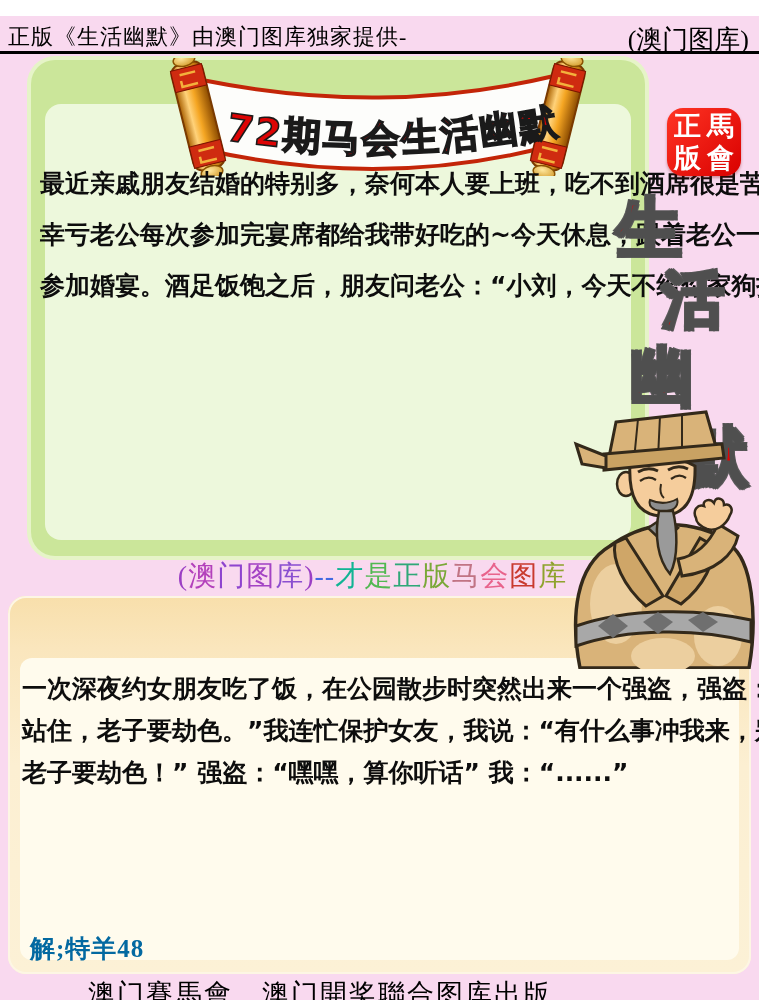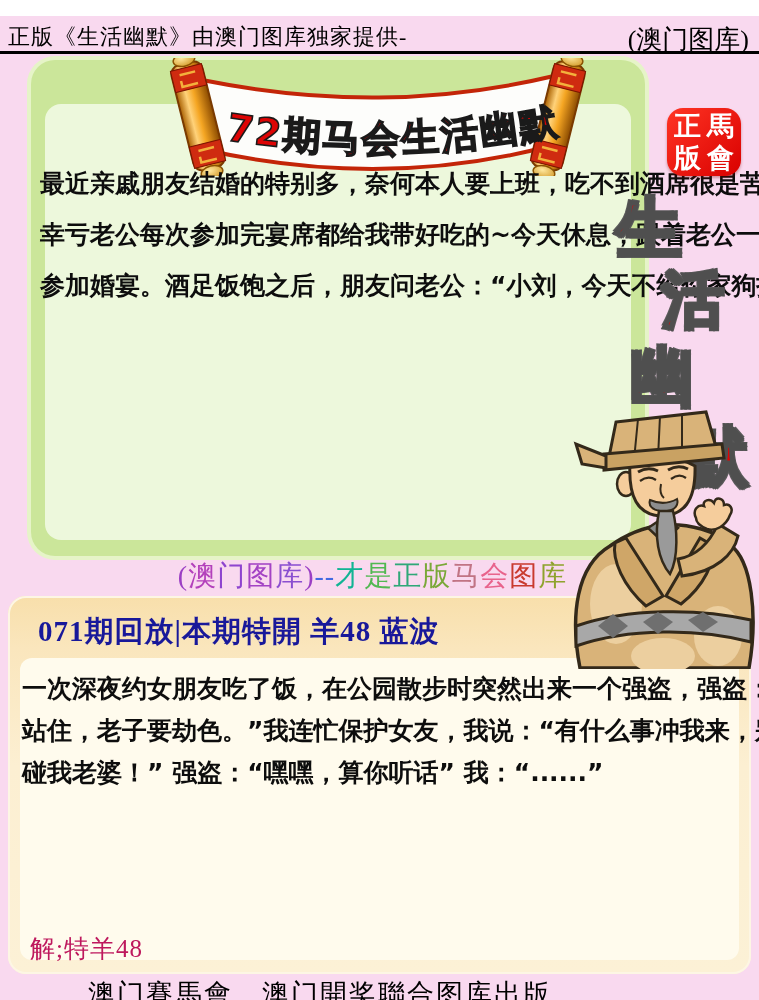--- a/index.html
+++ b/index.html
@@ -75,22 +75,23 @@
     font-family:"Liberation Serif","DejaVu Serif",serif;white-space:nowrap;
   }
   .replay-text{
     position:absolute;left:22px;top:652px;width:715px;
     font-family:"DejaVu Sans","Liberation Sans",sans-serif;
     font-weight:bold;font-size:25px;color:#0d0d0d;
   }
   .replay-text div{height:42px;line-height:42px;white-space:nowrap;}
   .solution{
     position:absolute;left:30px;top:916px;
-    font-size:25px;color:#be185d;letter-spacing:1px;
-    font-family:"Liberation Serif","DejaVu Serif",serif;
+    font-size:25px;color:#0369a1;letter-spacing:1px;
+    font-family:"Liberation Serif","DejaVu Serif",serif;
+    font-weight:bold;
   }
   
   .footer{
     position:absolute;left:0;top:960px;width:640px;text-align:center;
     font-size:27px;color:#000;letter-spacing:2px;
     font-family:"Liberation Serif","DejaVu Serif",serif;
   }
   
   .man-svg{position:absolute;left:568px;top:388px;}
 </style>
@@ -163,25 +164,24 @@
   <span class="vchar c0">生</span>
   <span class="vchar c1">活</span>
   <span class="vchar c2">幽</span>
   <span class="vchar c3">默</span>
 
   <div class="caption"><span style="color: rgb(155, 63, 196);">(</span><span style="color: rgb(179, 65, 187);">澳</span><span style="color: rgb(142, 68, 207);">门</span><span style="color: rgb(163, 67, 196);">图</span><span style="color: rgb(138, 79, 208);">库</span><span style="color: rgb(155, 63, 196);">)</span><span style="color: rgb(65, 105, 225);">-</span><span style="color: rgb(65, 105, 225);">-</span><span style="color: rgb(18, 180, 148);">才</span><span style="color: rgb(82, 184, 82);">是</span><span style="color: rgb(47, 168, 120);">正</span><span style="color: rgb(122, 168, 56);">版</span><span style="color: rgb(193, 116, 132);">马</span><span style="color: rgb(232, 99, 140);">会</span><span style="color: rgb(201, 58, 46);">图</span><span style="color: rgb(143, 163, 46);">库</span></div>
 
   <div class="cream-panel">
     <div class="cream-inner"></div>
   </div>
-  <div class="replay-header">071期回放|本期特開  羊48  蓝波</div>
   <div class="replay-text">
       <div>一次深夜约女朋友吃了饭，在公园散步时突然出来一个强盗，强盗：“</div>
       <div>站住，老子要劫色。”我连忙保护女友，我说：“有什么事冲我来，别</div>
-      <div>碰我老婆！” 强盗：“嘿嘿，算你听话” 我：“......”</div>
+      <div>老子要劫色！” 强盗：“嘿嘿，算你听话” 我：“......”</div>
     </div>
   <div class="solution">解;特羊48</div>
 
   <div class="footer">澳门賽馬會、澳门開奖聯合图库出版</div>
 
   <svg class="man-svg" width="191" height="265" viewBox="0 0 191 265">
 
     <path d="M 12,264 C 2,212 8,162 42,142 C 60,129 78,123 95,121 C 120,119 150,127 162,141 C 184,156 190,212 181,264 Z" fill="#d9b379" stroke="#33291a" stroke-width="3.5"></path>
     <ellipse cx="48" cy="200" rx="26" ry="40" fill="#eccf9f"></ellipse>
     <ellipse cx="150" cy="232" rx="24" ry="30" fill="#eccf9f"></ellipse>

